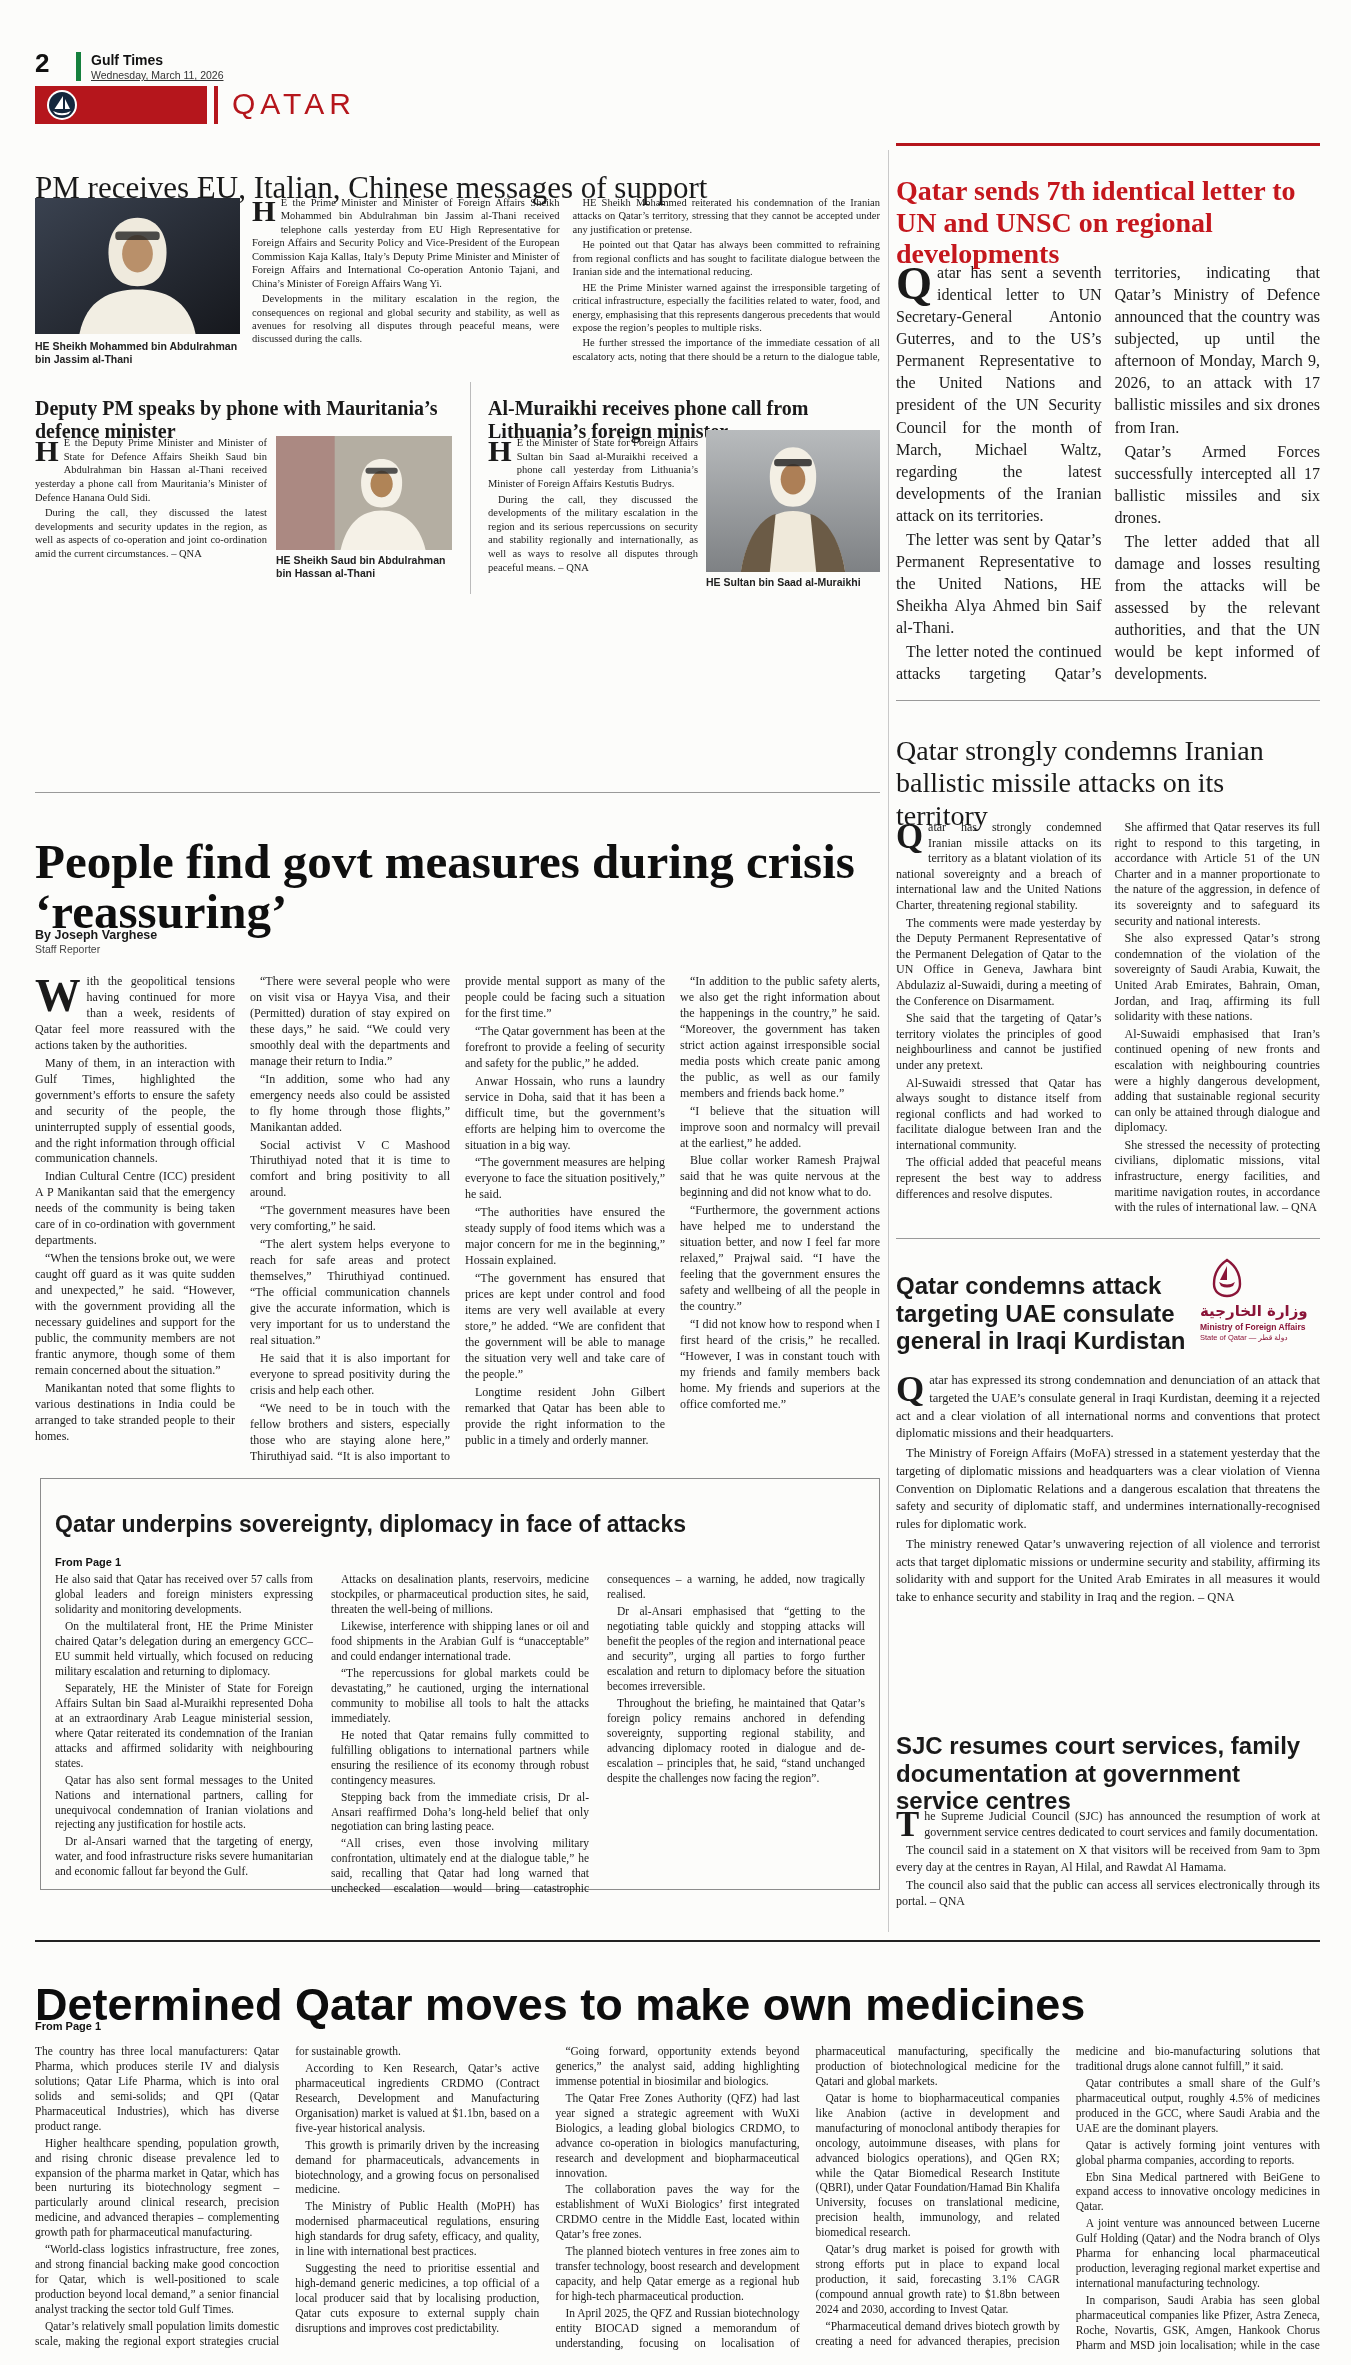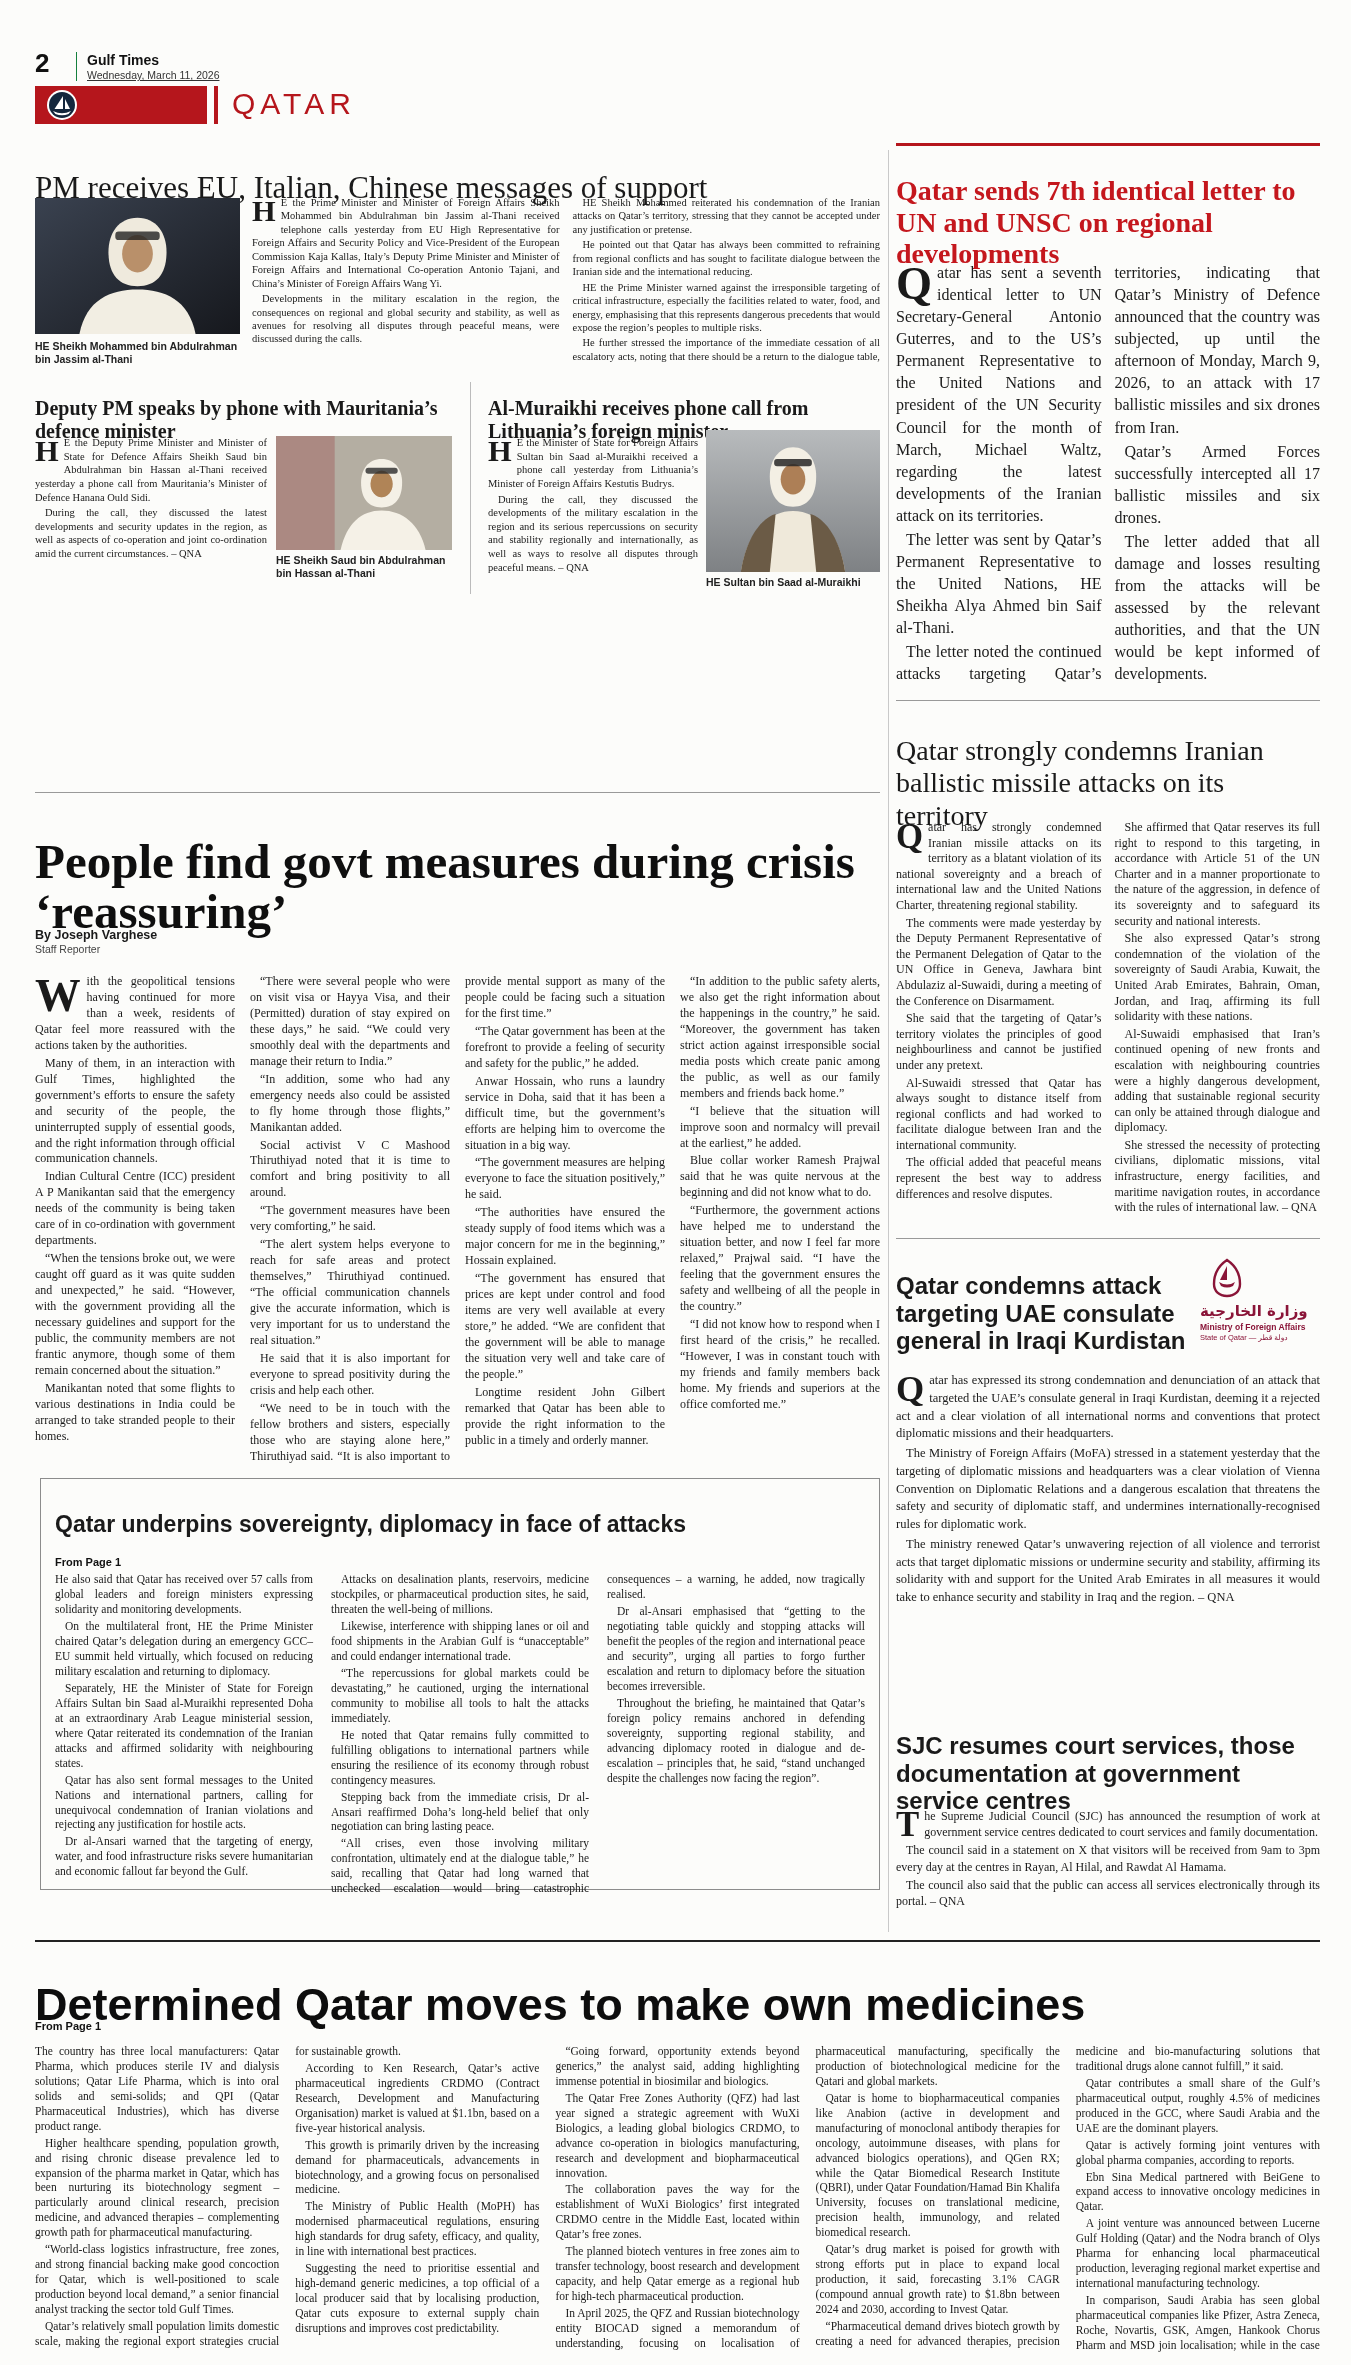--- a/index.html
+++ b/index.html
@@ -3,21 +3,21 @@
 <meta charset="utf-8">
 <style>
   html,body{margin:0;padding:0;background:#d9d9d9;}
   *{box-sizing:border-box;}
   .page{position:relative;width:1351px;height:2365px;margin:0 auto;background:#fcfcfa;
         font-family:"Liberation Serif",serif;color:#1a1a1a;overflow:hidden;}
   .abs{position:absolute;}
 
   
   .page-num{left:35px;top:48px;font:700 26px "Liberation Sans",sans-serif;color:#111;}
-  .mast{left:76px;top:52px;border-left:1px solid #15803d;padding-left:10px;}
+  .mast{left:76px;top:52px;border-left:5px solid #15803d;padding-left:10px;}
   .mast-title{font:700 14px "Liberation Sans",sans-serif;color:#111;}
   .mast-date{font:400 10.5px "Liberation Sans",sans-serif;color:#333;margin-top:1px;text-decoration:underline;}
 
   
   .band-red{left:35px;top:86px;width:172px;height:38px;background:#b5161c;}
   .band-logo{left:46px;top:89px;width:32px;height:32px;}
   .band-div{left:214px;top:86px;width:4px;height:38px;background:#b5161c;}
   .band-title{left:232px;top:87px;font:400 30px "Liberation Sans",sans-serif;
               color:#b5161c;letter-spacing:5px;}
 
@@ -283,21 +283,21 @@
     <div class="mofa-ar">وزارة الخارجية</div>
     <div class="mofa-en">Ministry of Foreign Affairs</div>
     <div class="mofa-sub">State of Qatar — دولة قطر</div>
   </div>
   <div class="abs body-text e3-body">
       <p class="dc">Qatar has expressed its strong condemnation and denunciation of an attack that targeted the UAE’s consulate general in Iraqi Kurdistan, deeming it a rejected act and a clear violation of all international norms and conventions that protect diplomatic missions and their headquarters.</p>
       <p>The Ministry of Foreign Affairs (MoFA) stressed in a statement yesterday that the targeting of diplomatic missions and headquarters was a clear violation of Vienna Convention on Diplomatic Relations and a dangerous escalation that threatens the safety and security of diplomatic staff, and undermines internationally-recognised rules for diplomatic work.</p>
       <p>The ministry renewed Qatar’s unwavering rejection of all violence and terrorist acts that target diplomatic missions or undermine security and stability, affirming its solidarity with and support for the United Arab Emirates in all measures it would take to enhance security and stability in Iraq and the region. – QNA</p>
     </div>
 
-  <h2 class="abs e4-head">SJC resumes court services, those documentation at government service centres</h2>
+  <h2 class="abs e4-head">SJC resumes court services, family documentation at government service centres</h2>
   <div class="abs body-text e4-body">
       <p class="dc">The Supreme Judicial Council (SJC) has announced the resumption of work at government service centres dedicated to court services and family documentation.</p>
       <p>The council said in a statement on X that visitors will be received from 9am to 3pm every day at the centres in Rayan, Al Hilal, and Rawdat Al Hamama.</p>
       <p>The council also said that the public can access all services electronically through its portal. – QNA</p>
     </div>
 
   <div class="abs f-rule"></div>
   <h1 class="abs f-head">Determined Qatar moves to make own medicines</h1>
   <div class="abs kicker f-kicker">From Page 1</div>
   <div class="abs body-text f-body">

